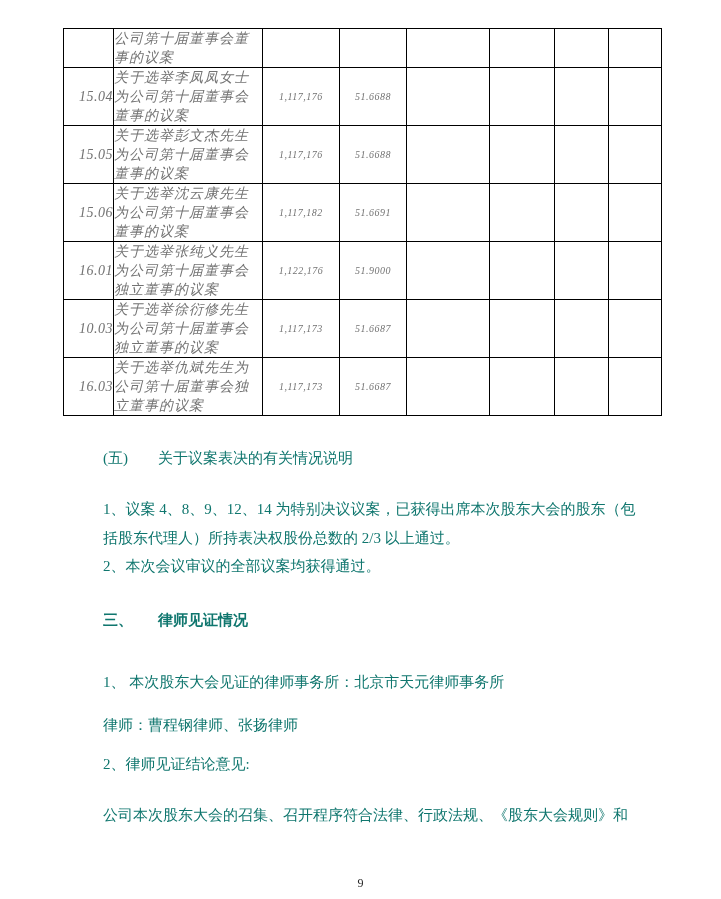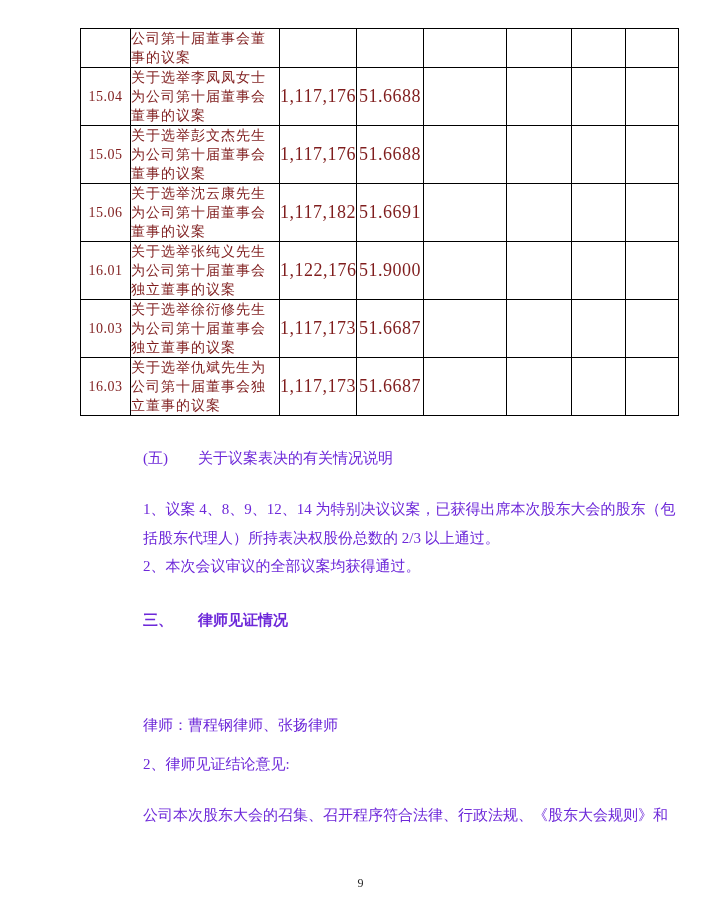--- a/index.html
+++ b/index.html
@@ -13,69 +13,69 @@
     height: 899px;
     background: #ffffff;
     font-family: "Liberation Serif", "DejaVu Serif", serif;
     color: #262626;
     overflow: hidden;
   }
 
   
   table.vote-table {
     position: absolute;
-    left: 80px;
+    left: 63px;
     top: 28px;
     border-collapse: collapse;
     table-layout: fixed;
     width: 598px;
     font-size: 14px;
-    color: #7f1d1d;
+    color: #737373;
+    font-style: italic;
   }
   table.vote-table td {
     border: 1px solid #000000;
     vertical-align: middle;
     padding: 0;
     overflow: hidden;
   }
   table.vote-table tr:nth-child(1) { height: 38px; }
   table.vote-table tr:nth-child(2) { height: 58px; }
   table.vote-table tr:nth-child(3) { height: 57px; }
   table.vote-table tr:nth-child(4) { height: 58px; }
   table.vote-table tr:nth-child(5) { height: 57px; }
   table.vote-table tr:nth-child(6) { height: 58px; }
   table.vote-table tr:nth-child(7) { height: 58px; }
 
   td.c-num {
-    text-align: center;
+    text-align: right;
     font-size: 14px;
     letter-spacing: 0.5px;
   }
   td.c-desc {
     text-align: left;
     padding: 2px 4px 2px 7px;
     line-height: 19px;
     letter-spacing: 1px;
     word-break: break-all;
   }
   td.c-votes, td.c-pct {
     text-align: center;
-    font-size: 18px;
+    font-size: 10px;
     letter-spacing: 0.5px;
   }
 
   
   .tline {
     position: absolute;
     left: 103px;
     font-size: 15px;
     line-height: 17px;
     white-space: pre;
-    color: #6d28d9;
-    margin-left: 40px;
+    color: #0f766e;
   }
   .h-num {
     display: inline-block;
     width: 55px;
   }
   .bold { font-weight: bold; }
 
   .page-num {
     position: absolute;
     left: 0;
@@ -183,20 +183,21 @@
   </table>
 
   <div class="tline" style="top:450px"><span class="h-num">(五)</span><span>关于议案表决的有关情况说明</span></div>
 
   <div class="tline" style="top:501px">1、议案 4、8、9、12、14 为特别决议议案，已获得出席本次股东大会的股东（包</div>
   <div class="tline" style="top:530px">括股东代理人）所持表决权股份总数的 2/3 以上通过。</div>
   <div class="tline" style="top:558px">2、本次会议审议的全部议案均获得通过。</div>
 
   <div class="tline bold" style="top:612px"><span class="h-num">三、</span><span>律师见证情况</span></div>
 
+  <div class="tline" style="top:674px">1、 本次股东大会见证的律师事务所：北京市天元律师事务所</div>
   <div class="tline" style="top:717px">律师：曹程钢律师、张扬律师</div>
   <div class="tline" style="top:756px">2、律师见证结论意见:</div>
 
   <div class="tline" style="top:807px">公司本次股东大会的召集、召开程序符合法律、行政法规、《股东大会规则》和</div>
 
   <div class="page-num">9</div>
 
 </div>
 
 </body></html>

